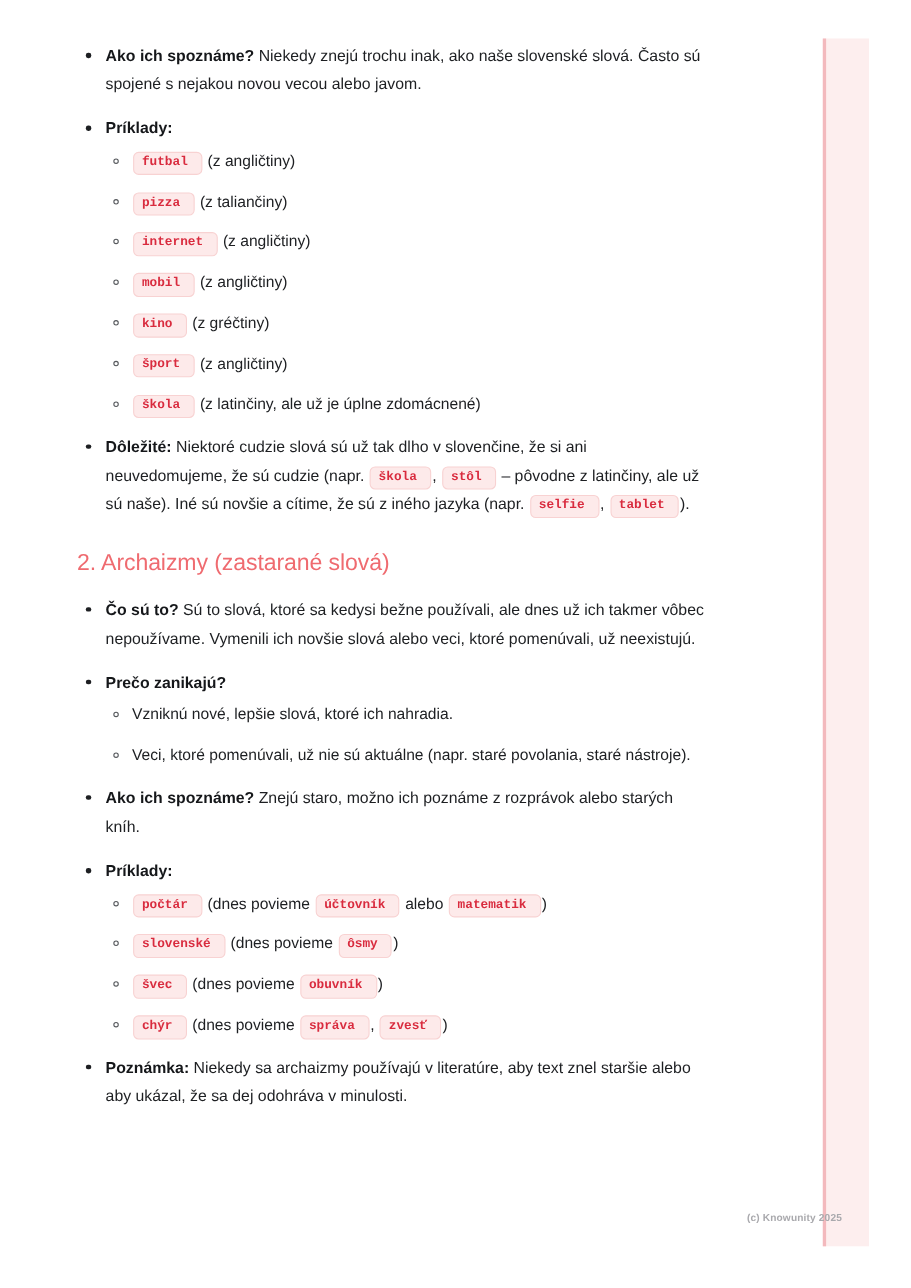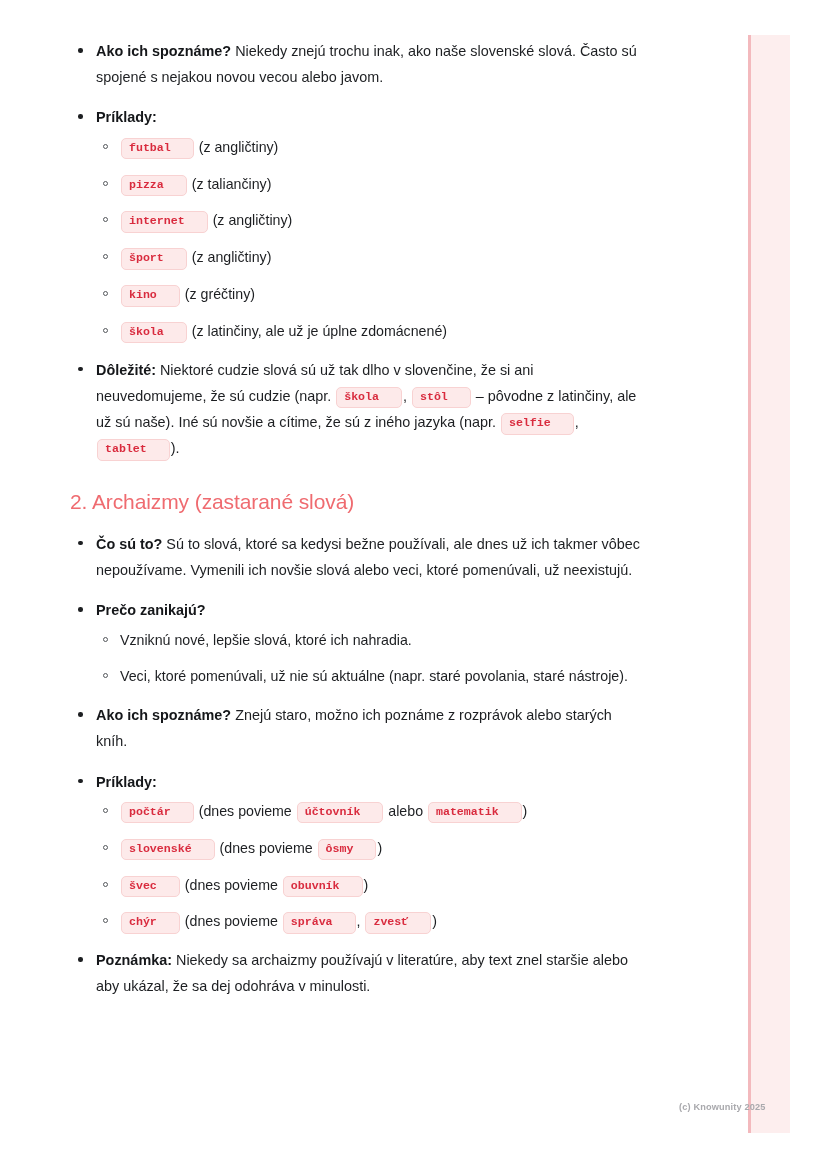--- a/index.html
+++ b/index.html
@@ -110,21 +110,21 @@
   
   .chip {
     display: inline-block;
     font-family: "Liberation Mono", "DejaVu Sans Mono", monospace;
     font-size: 11.6px;
     font-weight: bold;
     color: #d92b3e;
     background: #fdeaea;
     border: 1px solid #f8d2d2;
     border-radius: 5px;
-    padding: 2px 22px 3px 7px;
+    padding: 2px 12px 3px 7px;
     line-height: 1.25;
     vertical-align: 1px;
     margin: 0 1px;
     white-space: nowrap;
   }
 
   
   h2.section-title {
     font-size: 21px;
     font-weight: normal;
@@ -172,26 +172,30 @@
           </li>
           <li>
             <span class="chip">pizza</span>
             <span>(z taliančiny)</span>
           </li>
           <li>
             <span class="chip">internet</span>
             <span>(z angličtiny)</span>
           </li>
           <li>
-            <span class="chip">šport</span>
+            <span class="chip">mobil</span>
             <span>(z angličtiny)</span>
           </li>
           <li>
             <span class="chip">kino</span>
             <span>(z gréčtiny)</span>
+          </li>
+          <li>
+            <span class="chip">šport</span>
+            <span>(z angličtiny)</span>
           </li>
           <li>
             <span class="chip">škola</span>
             <span>(z latinčiny, ale už je úplne zdomácnené)</span>
           </li>
         </ul>
       </li>
 
       <li>
         <span class="b">Dôležité:</span><span> Niektoré cudzie slová sú už tak dlho v slovenčine, že si ani neuvedomujeme, že sú cudzie (napr. </span><span class="chip">škola</span><span>, </span><span class="chip">stôl</span><span> – pôvodne z latinčiny, ale už sú naše). Iné sú novšie a cítime, že sú z iného jazyka (napr. </span><span class="chip">selfie</span><span>, </span><span class="chip">tablet</span><span>).</span>

